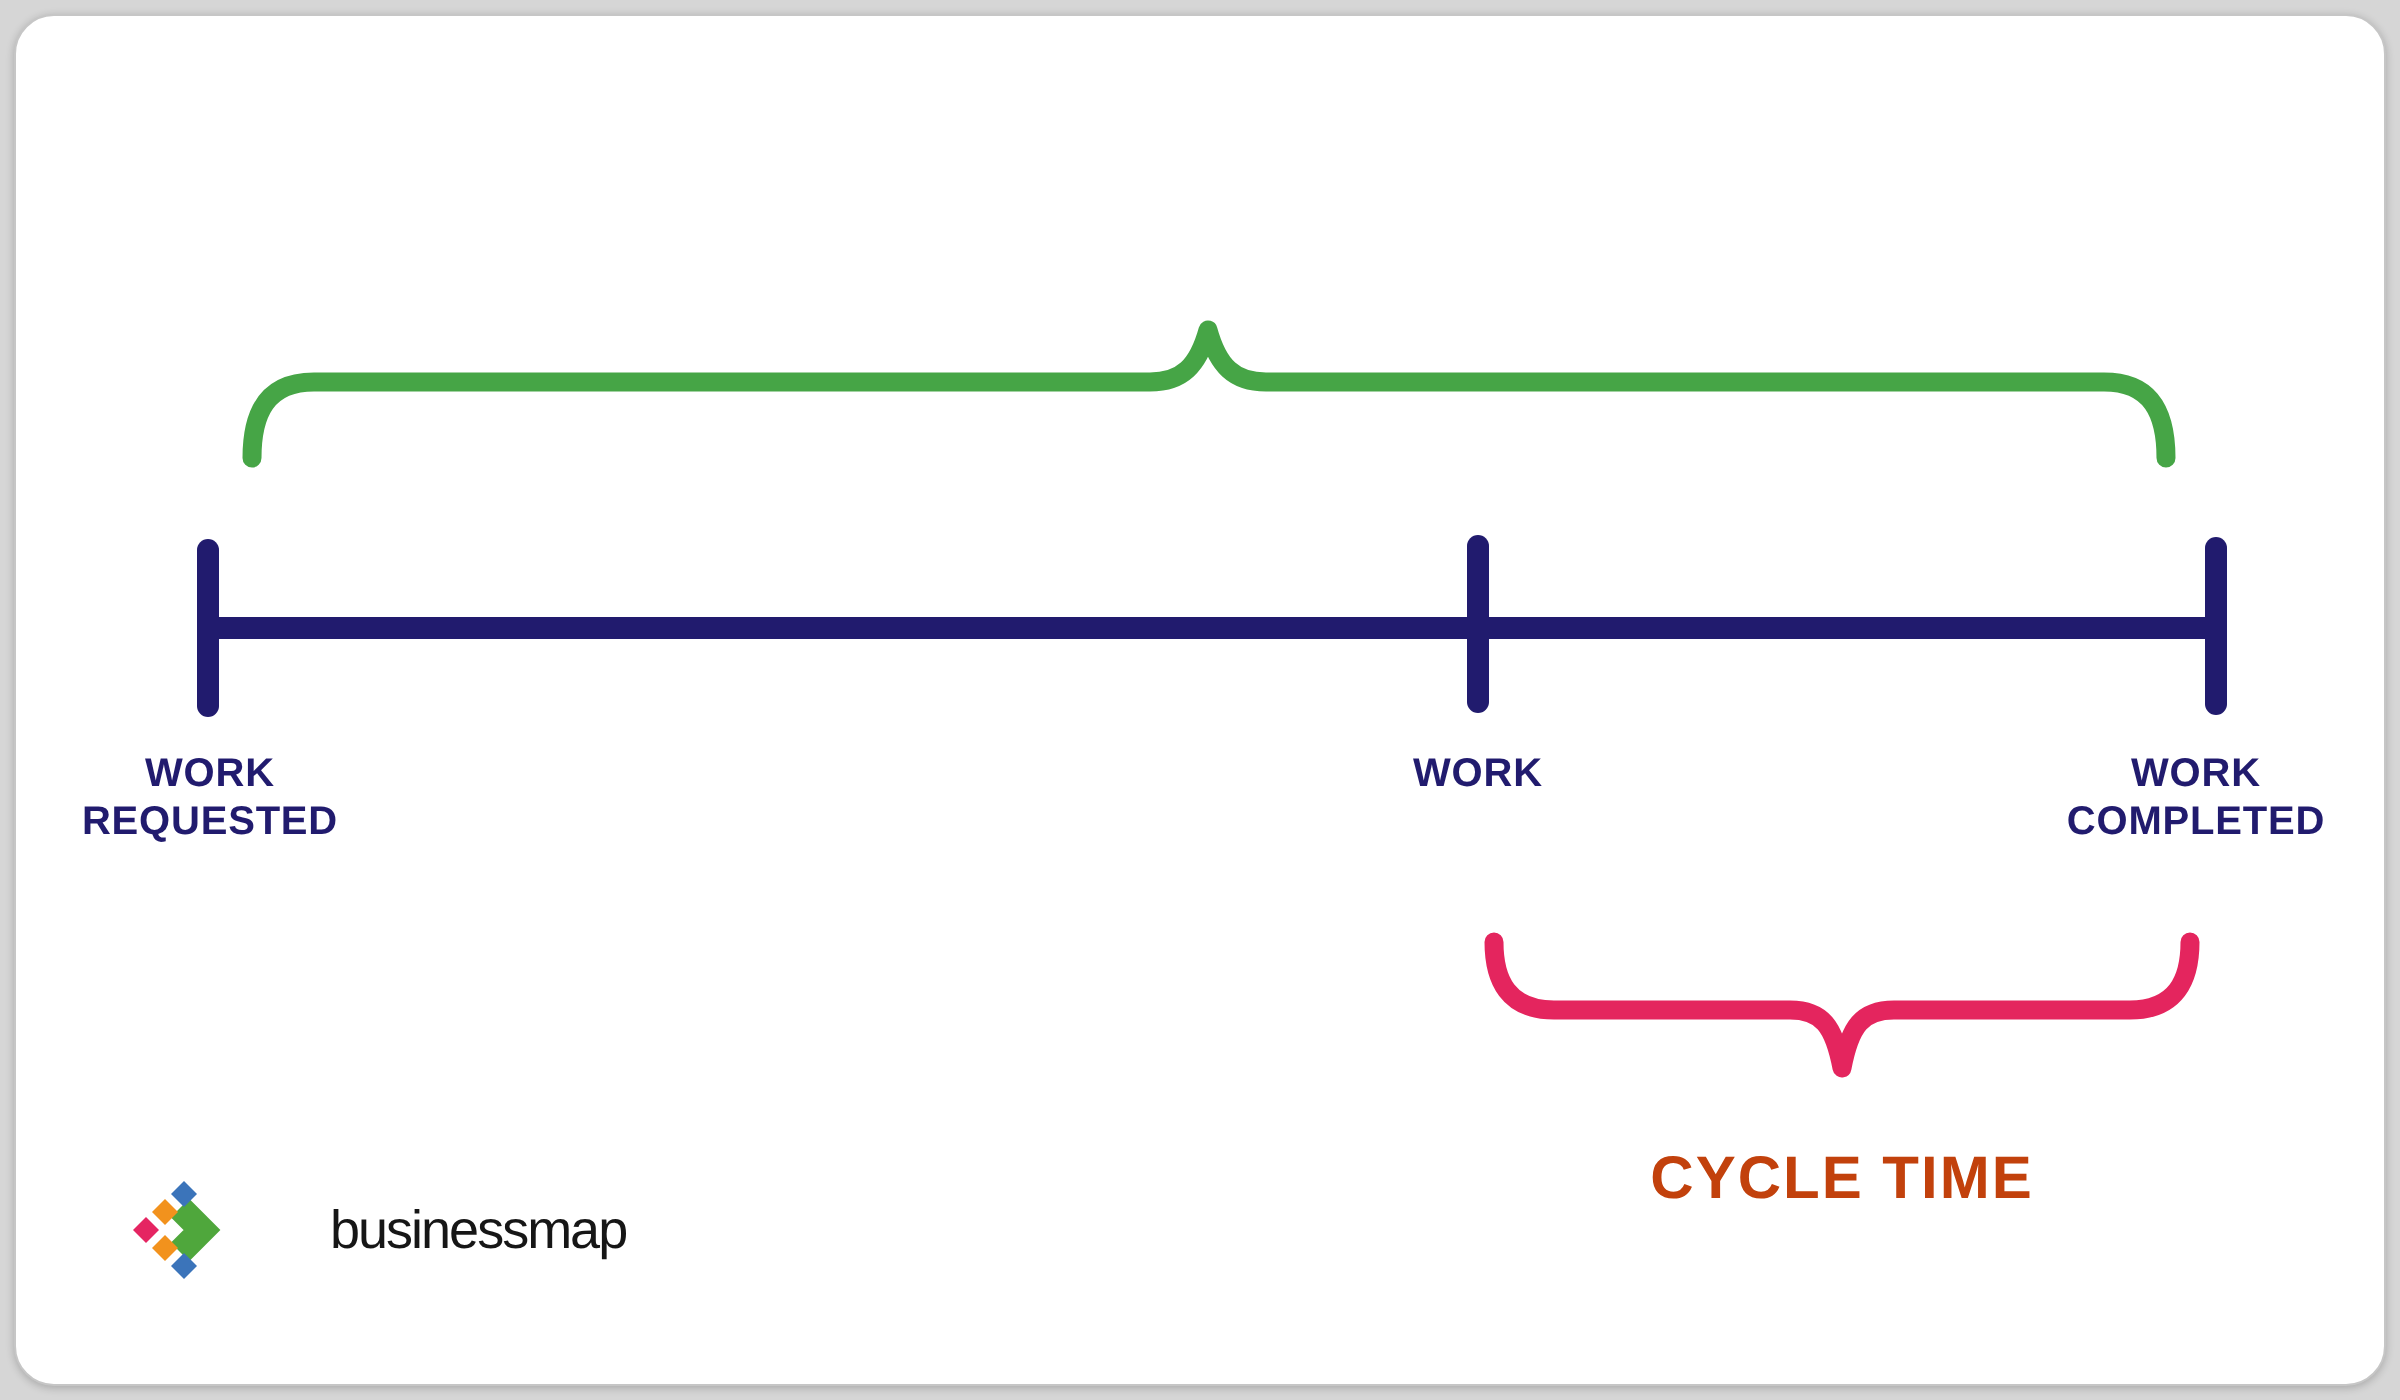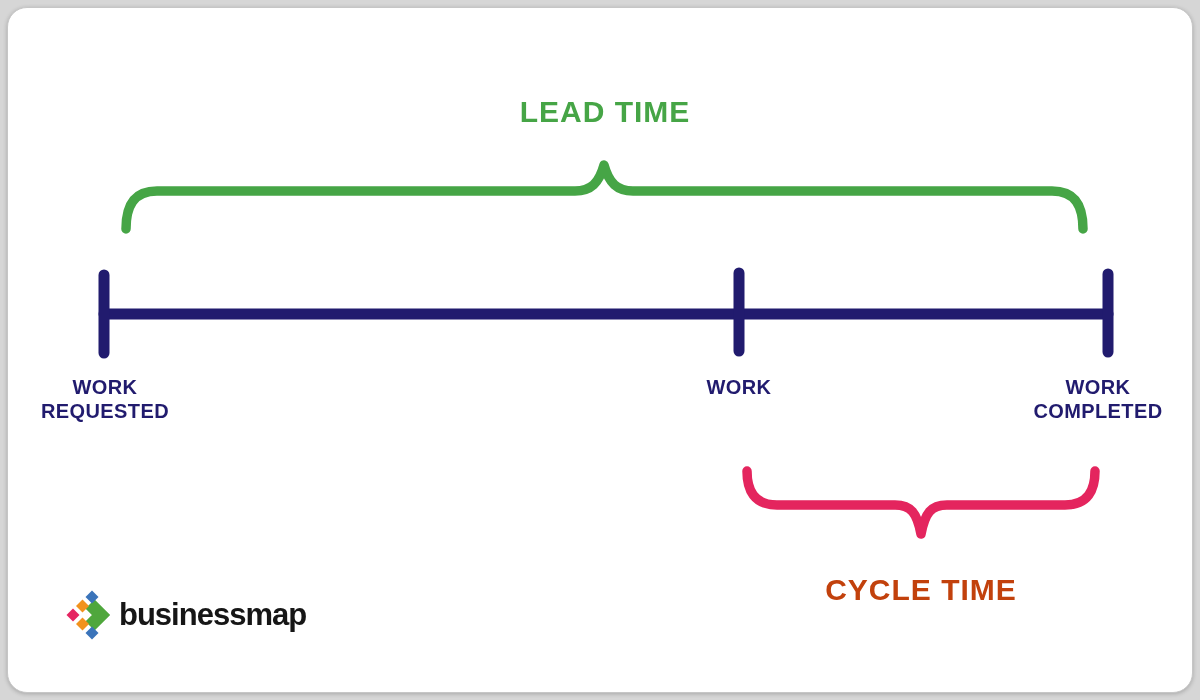--- a/index.html
+++ b/index.html
@@ -57,24 +57,25 @@
   .logo {
     position: absolute;
     left: 57px; top: 581px;
     height: 52px;
     display: flex;
     align-items: center;
     gap: 8px;
   }
   .logo-text {
     color: #161616;
-    font-size: 31px;
-    font-weight: 700;
+    font-size: 27px;
+    font-weight: 400;
     letter-spacing: -1px;
     line-height: 52px;
+    margin-left: 46px;
   }
 </style>
 </head>
 <body>
 
 <div class="card">
 
   <svg class="overlay" viewBox="0 0 1200 700">
 
     <path d="M 125 228 C 125 206 132 190 156 190 L 574 190 C 590 190 598 182 603 164 C 608 182 616 190 632 190 L 1051 190 C 1075 190 1082 206 1082 228" fill="none" stroke-width="9.5" stroke-linecap="round" stroke-linejoin="round" stroke="#46a546"></path>
@@ -82,21 +83,20 @@
     <g fill="none" stroke-width="11" stroke-linecap="round" stroke="#211b6e">
       <path d="M 103 313 L 1107 313"></path>
       <path d="M 103 274 L 103 352"></path>
       <path d="M 738 272 L 738 350"></path>
       <path d="M 1107 273 L 1107 351"></path>
     </g>
 
     <path d="M 746 470 C 746 489 753 504 776 504 L 894 504 C 910 504 916 512 920 533 C 924 512 930 504 946 504 L 1064 504 C 1087 504 1094 489 1094 470" fill="none" stroke-width="9.5" stroke-linecap="round" stroke-linejoin="round" stroke="#e4255e"></path>
   </svg>
 
-  <div class="big-label lead-label">LEAD TIME</div>
 
   <div class="milestone milestone-requested">
     <div>WORK</div>
     <div>REQUESTED</div>
   </div>
   <div class="milestone milestone-started">
     <div>WORK</div>
   </div>
   <div class="milestone milestone-completed">
     <div>WORK</div>

